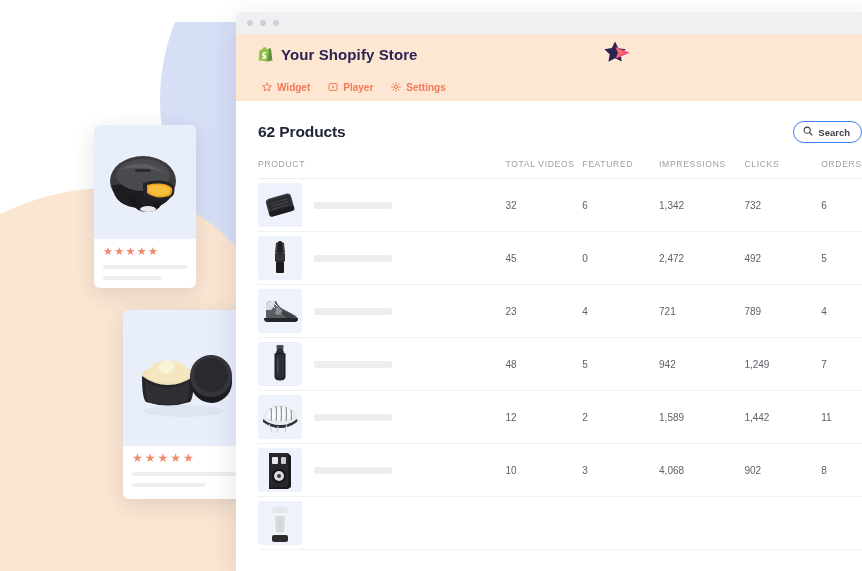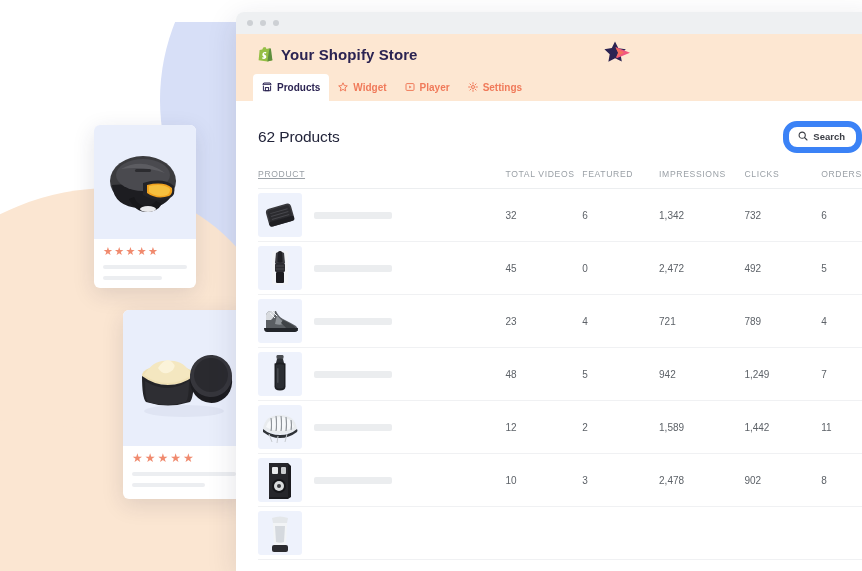--- a/index.html
+++ b/index.html
@@ -94,40 +94,40 @@
   }
   .tab.active{ background:#ffffff; color:#2b2352; border-radius:4px 4px 0 0; }
   .tab svg{ display:block; }
 
   
   .content{ background:#fff; padding:0 0 0 22px; }
   .title-row{
     display:flex; align-items:center; justify-content:space-between;
     padding:20px 14px 16px 0;
   }
-  .page-title{ font-size:15.5px; font-weight:normal; color:#22243a; letter-spacing:-.1px; }
+  .page-title{ font-size:15.5px; font-weight:bold; color:#22243a; letter-spacing:-.1px; }
   .search-btn{
-    display:flex; gap:5px;
-    border:6px solid #3b82f6; border-radius:14px;
+    display:flex; align-items:center; gap:5px;
+    border:1px solid #3b82f6; border-radius:14px;
     padding:4px 11px 4px 9px; background:#fff;
     font-size:9.5px; font-weight:bold; color:#3a3d44; cursor:pointer;
   }
 
   table.products{ width:640px; border-collapse:collapse; table-layout:fixed; }
   table.products th{
     font-size:8.6px; font-weight:normal; color:#9aa0a6;
     letter-spacing:.65px; text-align:left; padding:0 0 9px 0;
   }
   table.products thead tr{ border-bottom:1px solid #eceef0; }
   table.products td{
     border-bottom:1px solid #f0f1f3;
     height:53px; vertical-align:middle;
     font-size:10px; color:#5d6268;
   }
-  .col-product{ width:232px;text-decoration:underline; }
+  .col-product{ width:232px; }
   .col-num{ width:72px;margin-top:13px; }
   .col-imp{ width:80px; }
 
   .prod-cell{ display:flex; align-items:center; gap:12px; }
   .thumb{
     width:44px; height:44px; background:#eef2fc; border-radius:3px;
     display:flex; align-items:center; justify-content:center; flex:none;
   }
   .name-bar{ width:78px; height:7px; background:#ebedef; border-radius:2px; }
   .num{ text-align:left; }
@@ -207,29 +207,20 @@
         <span class="brand-logo-star">
           <svg width="30" height="26" viewBox="0 0 30 26">
             <path d="M13 1.5 16.4 8.2 23.8 9.2 18.5 14.3 19.8 21.6 13.1 18.2 6.4 21.7 7.7 14.3 2.4 9.2 9.8 8.1z" fill="#2b2352"></path>
             <path d="M13.5 7 28 12.8 14 18.5 16.5 12.8z" fill="#f2567f"></path>
             <path d="M13.5 7.5 22 12.6 14 17.6 16 12.7z" fill="#f4715f"></path>
           </svg>
         </span>
       </div>
 
       <div class="tabs">
-        <div class="tab active">
-          <span>
-            <svg width="10" height="10" viewBox="0 0 10 10" fill="none" stroke="#2b2352" stroke-width="1">
-              <path d="M.7 2.3h8.6M1.4 3.6v5.1h7.2V3.6M.9 2.3 1.8 1h6.4l.9 1.3" fill="none"></path>
-              <rect x="3.4" y="5.6" width="3.2" height="3.1"></rect>
-            </svg>
-          </span>
-          <span>Products</span>
-        </div>
         <div class="tab">
           <span>
             <svg width="10" height="10" viewBox="0 0 10 10" fill="none" stroke="#f07a5a" stroke-width="1" stroke-linejoin="round">
               <path d="M5 .8 6.3 3.6 9.3 3.9 7 5.9 7.7 8.9 5 7.4 2.3 8.9 3 5.9 .7 3.9 3.7 3.6z"></path>
             </svg>
           </span>
           <span>Widget</span>
         </div>
         <div class="tab">
           <span>
@@ -406,21 +397,21 @@
                       <circle cx="13" cy="26" r="7" fill="#16161a"></circle>
                       <circle cx="13" cy="26" r="5" fill="#d9dbdd"></circle>
                       <circle cx="13" cy="26" r="2" fill="#3a3a3f"></circle>
                     </svg>
                   </div>
                   <div class="name-bar"></div>
                 </div>
               </td>
               <td class="col-num num">10</td>
               <td class="col-num num">3</td>
-              <td class="col-imp num">2,478</td>
+              <td class="col-imp num">4,068</td>
               <td class="col-num num">902</td>
               <td class="col-num num">8</td>
             </tr>
             <tr>
               <td class="col-product">
                 <div class="prod-cell">
                   <div class="thumb">
                     <svg width="28" height="38" viewBox="0 0 28 38">
                       <path d="M6 4 q8 -3 16 0 l-1 5 h-14z" fill="#e4e7ea"></path>
                       <path d="M7 9 h14 l-1 22 q-6 2 -12 0z" fill="#f2f4f6"></path>

